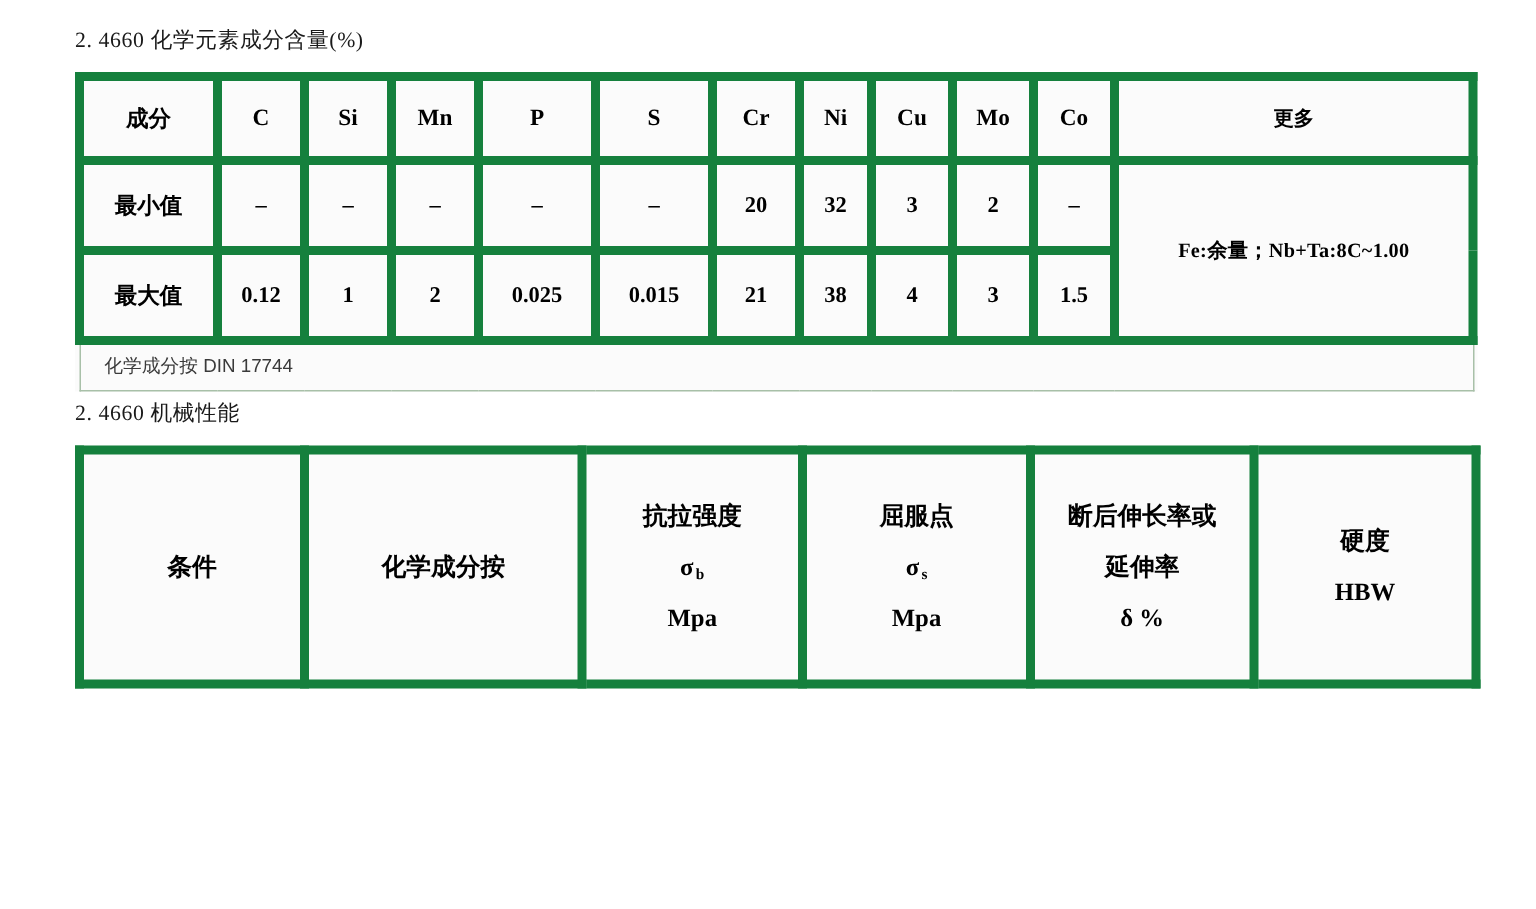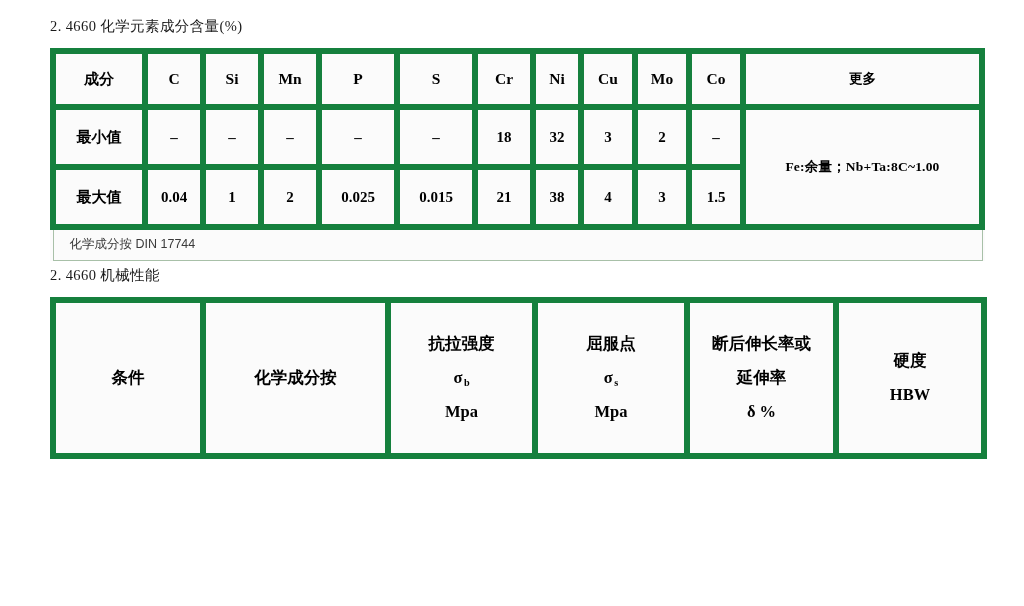--- a/index.html
+++ b/index.html
@@ -138,30 +138,30 @@
       <td class="hd">Co</td>
       <td class="hd more">更多</td>
     </tr>
     <tr>
       <td class="dat lbl">最小值</td>
       <td class="dat">–</td>
       <td class="dat">–</td>
       <td class="dat">–</td>
       <td class="dat">–</td>
       <td class="dat">–</td>
-      <td class="dat">18</td>
+      <td class="dat">20</td>
       <td class="dat">32</td>
       <td class="dat">3</td>
       <td class="dat">2</td>
       <td class="dat">–</td>
       <td class="dat merged" rowspan="2">Fe:余量；Nb+Ta:8C~1.00</td>
     </tr>
     <tr>
       <td class="dat lbl">最大值</td>
-      <td class="dat">0.04</td>
+      <td class="dat">0.12</td>
       <td class="dat">1</td>
       <td class="dat">2</td>
       <td class="dat">0.025</td>
       <td class="dat">0.015</td>
       <td class="dat">21</td>
       <td class="dat">38</td>
       <td class="dat">4</td>
       <td class="dat">3</td>
       <td class="dat">1.5</td>
     </tr>

